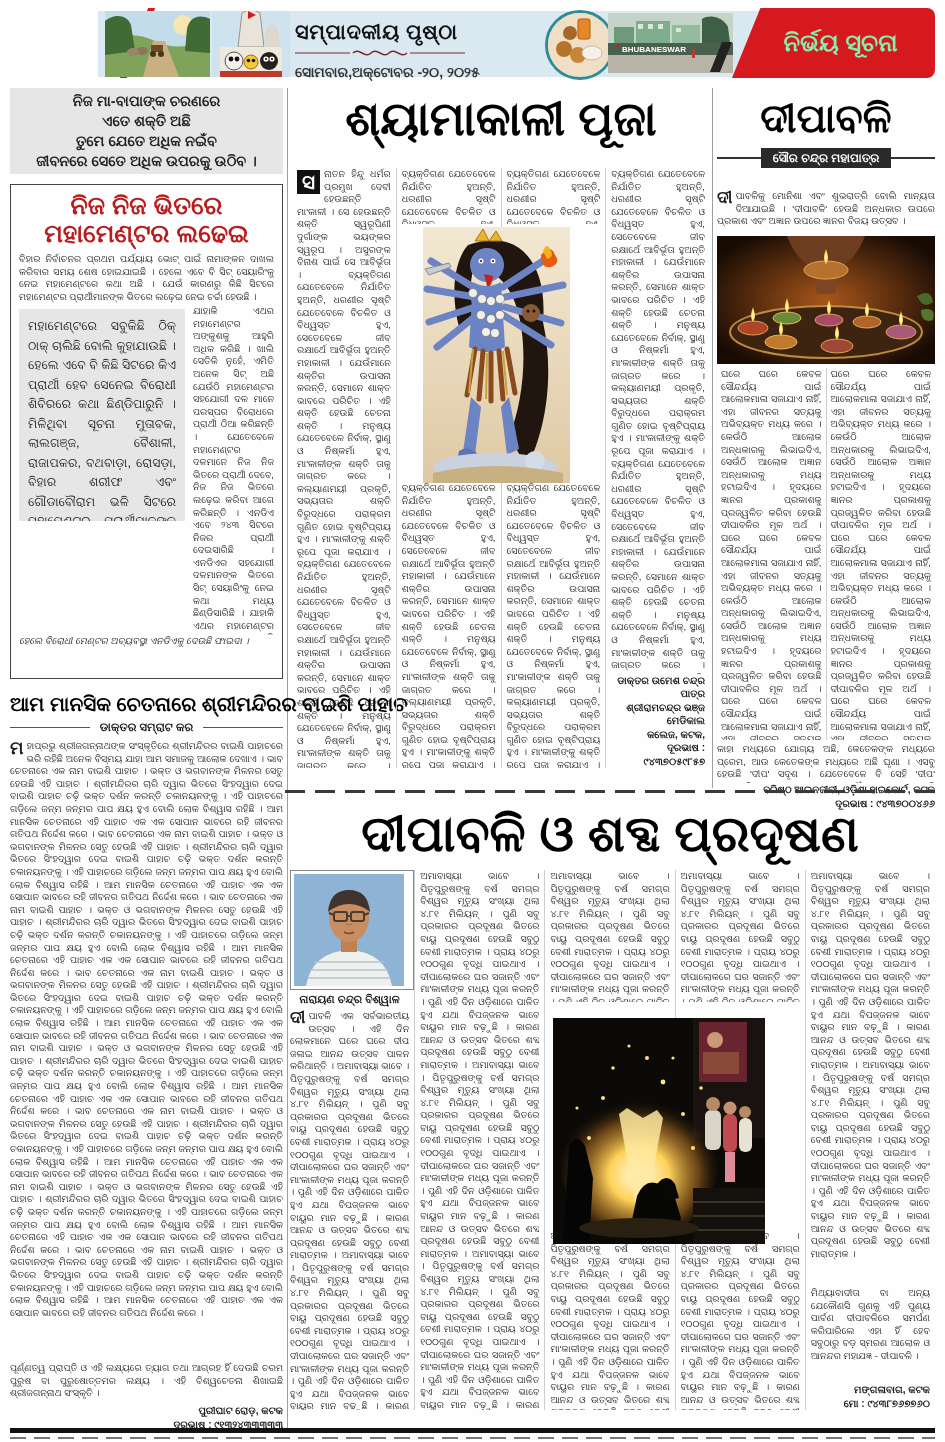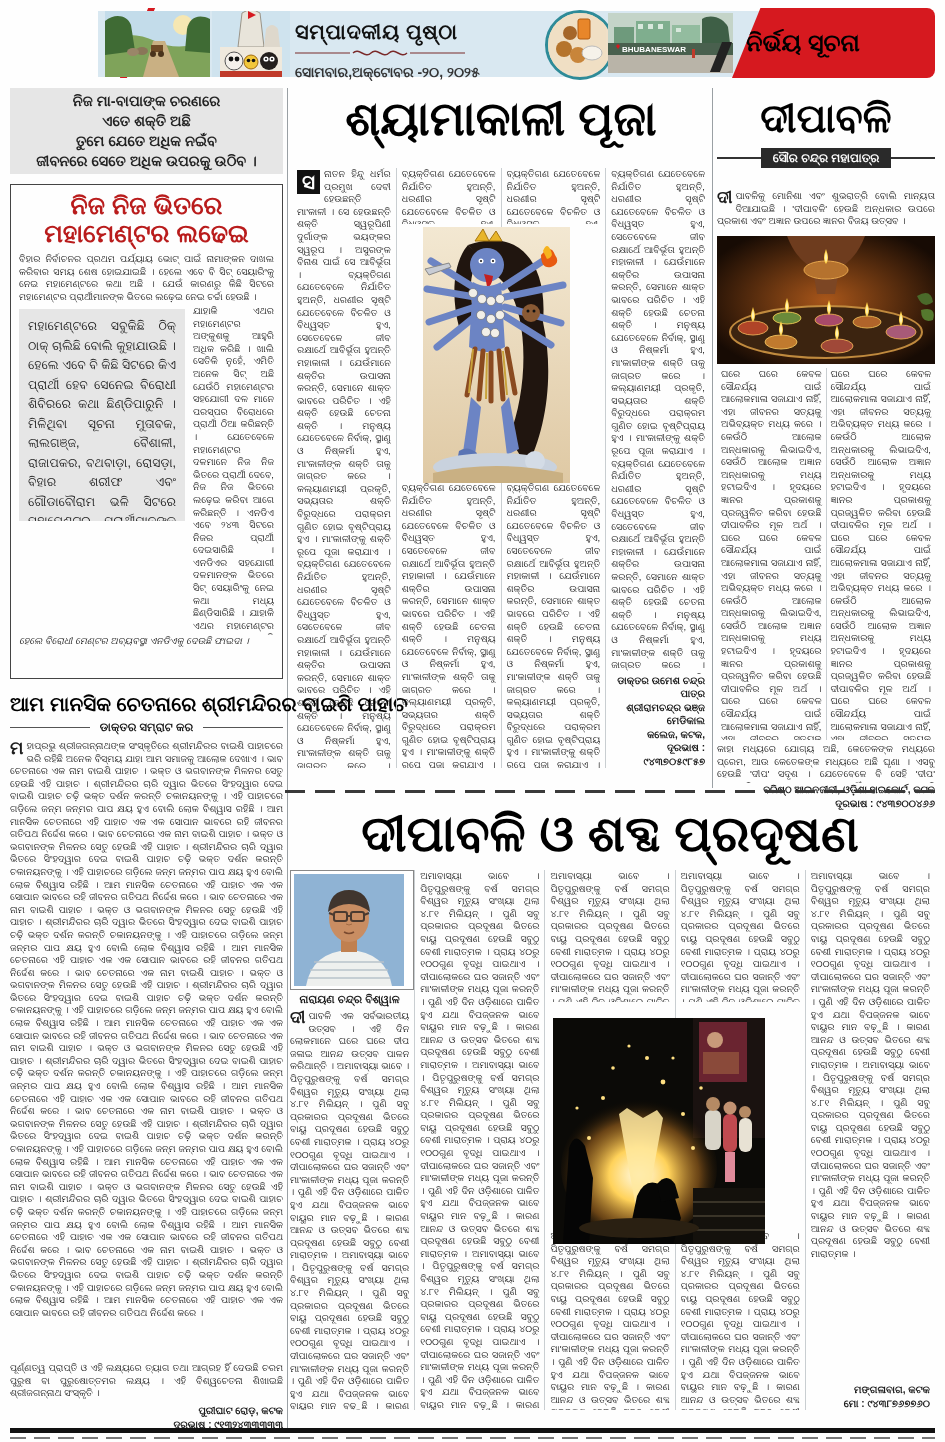--- a/index.html
+++ b/index.html
@@ -17,21 +17,21 @@
   .slash.red{left:124px;width:7px;background:#d6191f;}
   .slash.dark{left:137px;top:14px;height:34px;width:9px;background:#222;}
   .hdr-photo{position:absolute;top:3px;height:66px;overflow:hidden;}
   .hdr-title{position:absolute;left:285px;top:12px;width:300px;text-align:left;}
   .hdr-title .mast{font-size:21px;font-weight:bold;color:#111;letter-spacing:.5px;}
   .hdr-title .date{font-size:14px;font-weight:bold;color:#333;margin-top:2px;}
   .food-circle{position:absolute;left:535px;top:2px;width:64px;height:64px;border-radius:50%;
       border:3px solid #2e8b98;overflow:hidden;background:#f0e0c8;}
   .hdr-red-right{position:absolute;left:722px;top:0;width:203px;height:70px;background:#d6191f;
       clip-path:polygon(14% 0,100% 0,100% 100%,0 100%);border-radius:0 8px 8px 0;
-      display:flex;align-items:center;justify-content:flex-start;color:#000000;font-weight:bold;font-size:24px;padding-left:14px;box-sizing:border-box;}
+      display:flex;align-items:center;justify-content:center;color:#86efac;font-weight:bold;font-size:24px;padding-left:14px;box-sizing:border-box;}
   .slash.dark2{left:706px;top:34px;height:30px;width:10px;background:#222;}
   
   .tx{font-size:9.5px;line-height:12.6px;text-align:justify;color:#1c1c1c;overflow:hidden;}
   .sp{width:100%;}
   .sign{font-size:10px;font-weight:bold;text-align:right;line-height:13.5px;}
   .vrule{position:absolute;width:1px;background:#9aa0a4;}
   .dash{position:absolute;height:3px;
      background:repeating-linear-gradient(90deg,#3a3a3a 0 20px,transparent 20px 30px);}
   .dcap{float:left;font-weight:bold;font-size:24px;line-height:22px;margin:0 3px 0 0;}
   .dcap-box{float:left;background:#111;color:#fff;font-weight:bold;font-size:20px;line-height:20px;padding:2px 5px;margin:2px 4px 0 0;}
@@ -397,20 +397,21 @@
         <div class="sp" style="height:228px;"></div>
         <div class="tx" style="flex:1;">ଅମାବାସ୍ୟା ଭାବେ । ପିତୃପୁରୁଷଙ୍କୁ ବର୍ଷ ସମଗ୍ର ବିଶ୍ୱର ମୃତ୍ୟୁ ସଂଖ୍ୟା ଥିଲା ୪.୮୧ ମିଲିୟନ୍ । ପୁଣି ସବୁ ପ୍ରକାରର ପ୍ରଦୂଷଣ ଭିତରେ ବାୟୁ ପ୍ରଦୂଷଣ ହେଉଛି ସବୁଠୁ ବେଶୀ ମାରାତ୍ମକ । ପ୍ରାୟ ୪୦ରୁ ୧୦୦ଗୁଣ ବୃଦ୍ଧି ପାଇଥାଏ । ଦୀପାଲୋକରେ ଘର ସଜାନ୍ତି ଏବଂ ମା'କାଳୀଙ୍କ ମଧ୍ୟ ପୂଜା କରନ୍ତି । ପୁଣି ଏହି ଦିନ ଓଡ଼ିଶାରେ ପାଳିତ ହୁଏ ଯଥା ବିପଜ୍ଜନକ ଭାବେ ବାୟୁର ମାନ ବଢ଼ୁଛି । କାରଣ ଆନନ୍ଦ ଓ ଉତ୍ସବ ଭିତରେ ଶବ୍ଦ ପ୍ରଦୂଷଣ ହେଉଛି ସବୁଠୁ ବେଶୀ ମାରାତ୍ମକ ।</div>
       </div>
       <div class="bcol">
         <div class="tx" style="height:132px;">ଅମାବାସ୍ୟା ଭାବେ । ପିତୃପୁରୁଷଙ୍କୁ ବର୍ଷ ସମଗ୍ର ବିଶ୍ୱର ମୃତ୍ୟୁ ସଂଖ୍ୟା ଥିଲା ୪.୮୧ ମିଲିୟନ୍ । ପୁଣି ସବୁ ପ୍ରକାରର ପ୍ରଦୂଷଣ ଭିତରେ ବାୟୁ ପ୍ରଦୂଷଣ ହେଉଛି ସବୁଠୁ ବେଶୀ ମାରାତ୍ମକ । ପ୍ରାୟ ୪୦ରୁ ୧୦୦ଗୁଣ ବୃଦ୍ଧି ପାଇଥାଏ । ଦୀପାଲୋକରେ ଘର ସଜାନ୍ତି ଏବଂ ମା'କାଳୀଙ୍କ ମଧ୍ୟ ପୂଜା କରନ୍ତି । ପୁଣି ଏହି ଦିନ ଓଡ଼ିଶାରେ ପାଳିତ ହୁଏ ଯଥା ବିପଜ୍ଜନକ ଭାବେ ବାୟୁର ମାନ ବଢ଼ୁଛି । କାରଣ ଆନନ୍ଦ ଓ ଉତ୍ସବ ଭିତରେ ଶବ୍ଦ ପ୍ରଦୂଷଣ ହେଉଛି ସବୁଠୁ ବେଶୀ ମାରାତ୍ମକ ।</div>
         <div class="sp" style="height:228px;"></div>
         <div class="tx" style="flex:1;">ଅମାବାସ୍ୟା ଭାବେ । ପିତୃପୁରୁଷଙ୍କୁ ବର୍ଷ ସମଗ୍ର ବିଶ୍ୱର ମୃତ୍ୟୁ ସଂଖ୍ୟା ଥିଲା ୪.୮୧ ମିଲିୟନ୍ । ପୁଣି ସବୁ ପ୍ରକାରର ପ୍ରଦୂଷଣ ଭିତରେ ବାୟୁ ପ୍ରଦୂଷଣ ହେଉଛି ସବୁଠୁ ବେଶୀ ମାରାତ୍ମକ । ପ୍ରାୟ ୪୦ରୁ ୧୦୦ଗୁଣ ବୃଦ୍ଧି ପାଇଥାଏ । ଦୀପାଲୋକରେ ଘର ସଜାନ୍ତି ଏବଂ ମା'କାଳୀଙ୍କ ମଧ୍ୟ ପୂଜା କରନ୍ତି । ପୁଣି ଏହି ଦିନ ଓଡ଼ିଶାରେ ପାଳିତ ହୁଏ ଯଥା ବିପଜ୍ଜନକ ଭାବେ ବାୟୁର ମାନ ବଢ଼ୁଛି । କାରଣ ଆନନ୍ଦ ଓ ଉତ୍ସବ ଭିତରେ ଶବ୍ଦ ପ୍ରଦୂଷଣ ହେଉଛି ସବୁଠୁ ବେଶୀ ମାରାତ୍ମକ ।</div>
       </div>
       <div class="bcol">
         <div class="tx" style="flex:1;">ଅମାବାସ୍ୟା ଭାବେ । ପିତୃପୁରୁଷଙ୍କୁ ବର୍ଷ ସମଗ୍ର ବିଶ୍ୱର ମୃତ୍ୟୁ ସଂଖ୍ୟା ଥିଲା ୪.୮୧ ମିଲିୟନ୍ । ପୁଣି ସବୁ ପ୍ରକାରର ପ୍ରଦୂଷଣ ଭିତରେ ବାୟୁ ପ୍ରଦୂଷଣ ହେଉଛି ସବୁଠୁ ବେଶୀ ମାରାତ୍ମକ । ପ୍ରାୟ ୪୦ରୁ ୧୦୦ଗୁଣ ବୃଦ୍ଧି ପାଇଥାଏ । ଦୀପାଲୋକରେ ଘର ସଜାନ୍ତି ଏବଂ ମା'କାଳୀଙ୍କ ମଧ୍ୟ ପୂଜା କରନ୍ତି । ପୁଣି ଏହି ଦିନ ଓଡ଼ିଶାରେ ପାଳିତ ହୁଏ ଯଥା ବିପଜ୍ଜନକ ଭାବେ ବାୟୁର ମାନ ବଢ଼ୁଛି । କାରଣ ଆନନ୍ଦ ଓ ଉତ୍ସବ ଭିତରେ ଶବ୍ଦ ପ୍ରଦୂଷଣ ହେଉଛି ସବୁଠୁ ବେଶୀ ମାରାତ୍ମକ । ଅମାବାସ୍ୟା ଭାବେ । ପିତୃପୁରୁଷଙ୍କୁ ବର୍ଷ ସମଗ୍ର ବିଶ୍ୱର ମୃତ୍ୟୁ ସଂଖ୍ୟା ଥିଲା ୪.୮୧ ମିଲିୟନ୍ । ପୁଣି ସବୁ ପ୍ରକାରର ପ୍ରଦୂଷଣ ଭିତରେ ବାୟୁ ପ୍ରଦୂଷଣ ହେଉଛି ସବୁଠୁ ବେଶୀ ମାରାତ୍ମକ । ପ୍ରାୟ ୪୦ରୁ ୧୦୦ଗୁଣ ବୃଦ୍ଧି ପାଇଥାଏ । ଦୀପାଲୋକରେ ଘର ସଜାନ୍ତି ଏବଂ ମା'କାଳୀଙ୍କ ମଧ୍ୟ ପୂଜା କରନ୍ତି । ପୁଣି ଏହି ଦିନ ଓଡ଼ିଶାରେ ପାଳିତ ହୁଏ ଯଥା ବିପଜ୍ଜନକ ଭାବେ ବାୟୁର ମାନ ବଢ଼ୁଛି । କାରଣ ଆନନ୍ଦ ଓ ଉତ୍ସବ ଭିତରେ ଶବ୍ଦ ପ୍ରଦୂଷଣ ହେଉଛି ସବୁଠୁ ବେଶୀ ମାରାତ୍ମକ ।</div>
+        <div class="tx" style="height:96px;">ମିଥ୍ୟାବାଦୀତା ବା ଅନ୍ୟ ଯେକୌଣସି ଗୁଣକୁ ଏହି ପୁଣ୍ୟ ପାର୍ବଣ ଦୀପାବଳିରେ ସମର୍ପଣ କରିପାରିଲେ ଏହା ହିଁ ହେବ ସବୁଠାରୁ ବଡ଼ ସ୍ମରଣ ଆଲୋକ ଓ ଆନନ୍ଦର ମହାଯଜ୍ଞ - ଦୀପାବଳି ।</div>
         <div class="sign">ମଙ୍ଗଳାବାଗ, କଟକ</div>
         <div class="sign">ମୋ : ୯୪୩୮୭୬୭୭୬୦</div>
       </div>
     </div>
 
     <div class="fireimg">
       <svg width="212" height="226" viewBox="0 0 212 226">
         <defs>
           <radialGradient id="spark" cx="0.5" cy="0.55" r="0.55">
             <stop offset="0" stop-color="#fffbe8"></stop>

